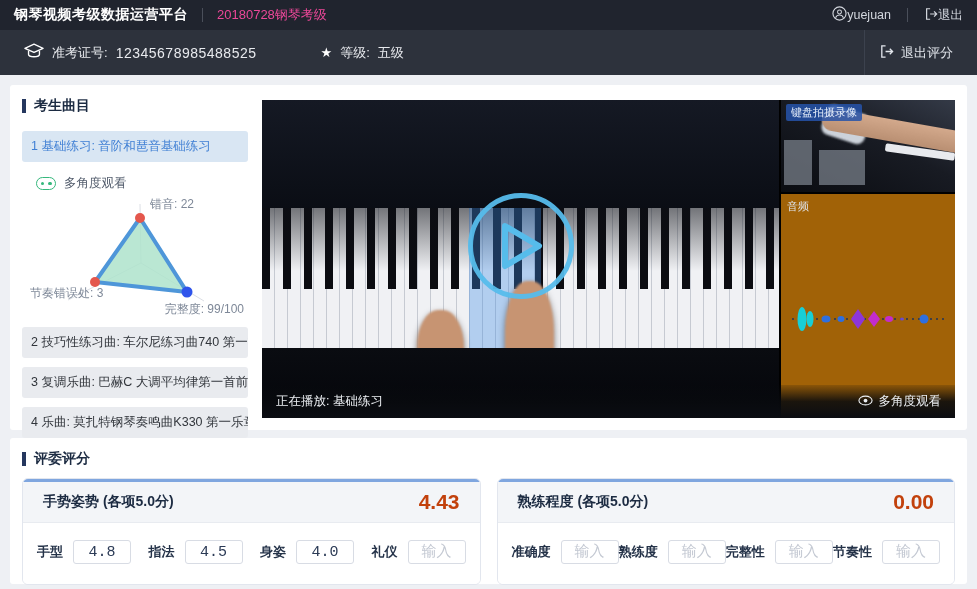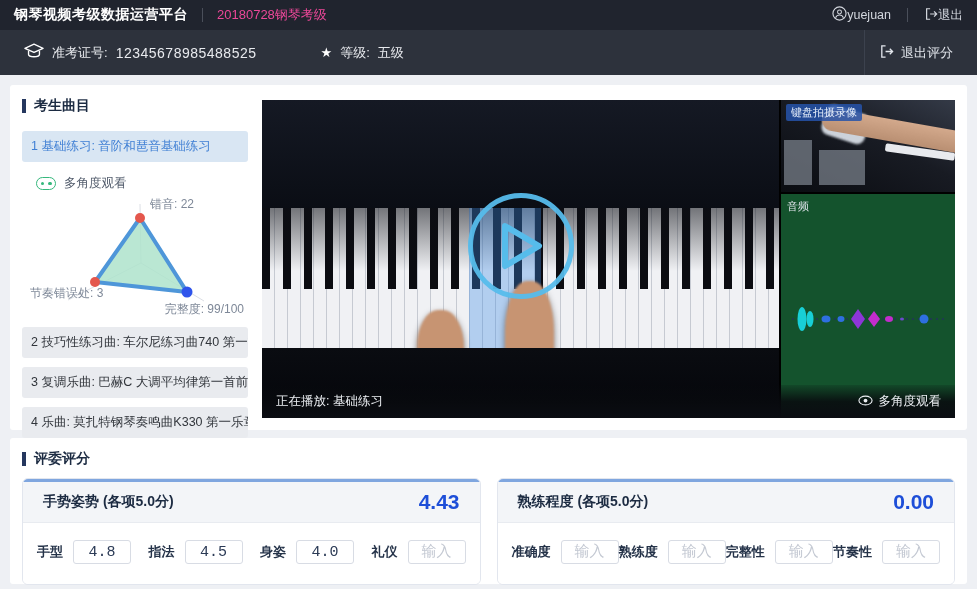--- a/index.html
+++ b/index.html
@@ -99,39 +99,39 @@
     background:linear-gradient(180deg,#d3a98c,#b98f72); transform:rotate(10deg);
     border-radius:14px; filter:blur(.5px); }
   .sleeve { position:absolute; left:24%; top:10%; width:26%; height:34%;
     background:#ccd2da; border-radius:8px; transform:rotate(18deg); filter:blur(1px); }
   .gblock { position:absolute; background:#787f89; opacity:.75; filter:blur(.5px); }
   .gb1 { left:2%; bottom:8%; width:16%; height:48%; }
   .gb2 { left:22%; bottom:8%; width:26%; height:38%; }
   .keyedge { position:absolute; right:0; top:52%; width:40%; height:9%;
     background:#e8eaee; transform:rotate(8deg); border-radius:2px; }
 
-  .audio { flex:1; background:#14532d; position:relative;font-family:Liberation Mono, monospace; }
+  .audio { flex:1; background:#a16207; position:relative;font-family:Liberation Mono, monospace; }
   .audio .alab { position:absolute; top:5px; left:6px; font-size:11px; color:#dfe3ea; }
   .audio svg { position:absolute; left:50%; top:56%; transform:translate(-50%,-50%); }
 
   .video-bar { position:absolute; left:0; right:0; bottom:0; height:33px; z-index:5;
     background:linear-gradient(180deg,rgba(8,10,14,.15),rgba(8,10,14,.88) 50%,#0b0d12);
     display:flex; align-items:center; justify-content:space-between; padding:0 14px;
     color:#eceff3; font-size:12.5px; }
   .multi-angle { display:flex; align-items:center; gap:6px; cursor:pointer; }
 
   
   .card.scoring { margin-top:8px; height:146px; padding:12px 12px 0 12px; }
   .score-row { display:flex; gap:16px; margin-top:10px; }
   .score-card { flex:1; border:1px solid #e2e6ee; border-radius:6px; overflow:hidden; }
   .score-card::before { content:""; display:block; height:3px; background:#7fa6df; }
   .sc-head { display:flex; align-items:center; justify-content:space-between;
     background:#f3f5f8; padding:8px 20px 8px 20px; border-bottom:1px solid #e8ebf0; }
   .sc-title { font-size:14px; font-weight:bold; color:#1c2b42; }
-  .sc-score { font-size:21px; font-weight:bold; color:#1d4ed8; }
+  .sc-score { font-size:21px; font-weight:bold; color:#c2410c; }
   .sc-body { display:flex; justify-content:space-between; align-items:center;
     padding:17px 14px 20px 14px; background:#fff; }
   .field { display:flex; align-items:center; gap:10px; }
   .field label { font-size:13px; font-weight:bold; color:#253349; white-space:nowrap; }
   .field input { width:58px; height:24px; border:1px solid #d8dce4; border-radius:3px;
     text-align:center; font-size:15px; color:#2b3a55; outline:none;
     font-family:Liberation Mono, monospace; }
   .field input::placeholder { color:#c3c8d2; }
 </style>
 </head>

